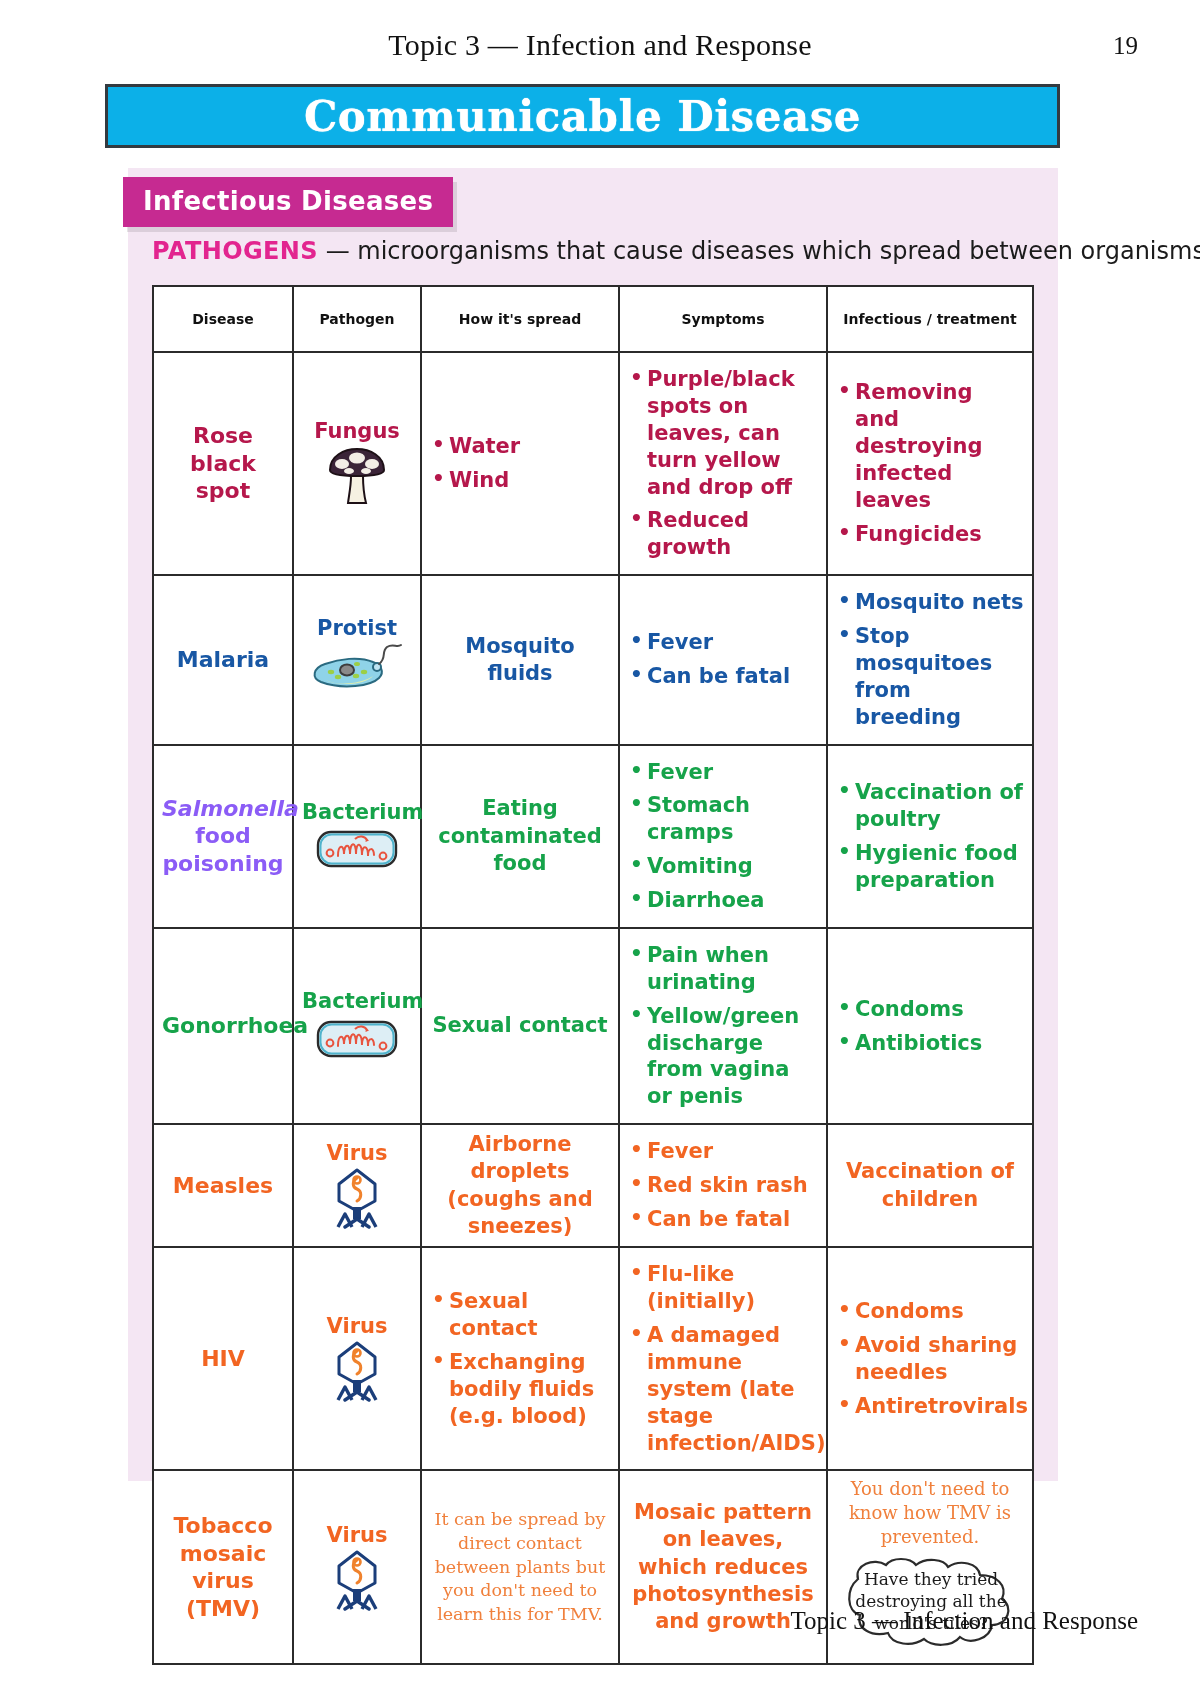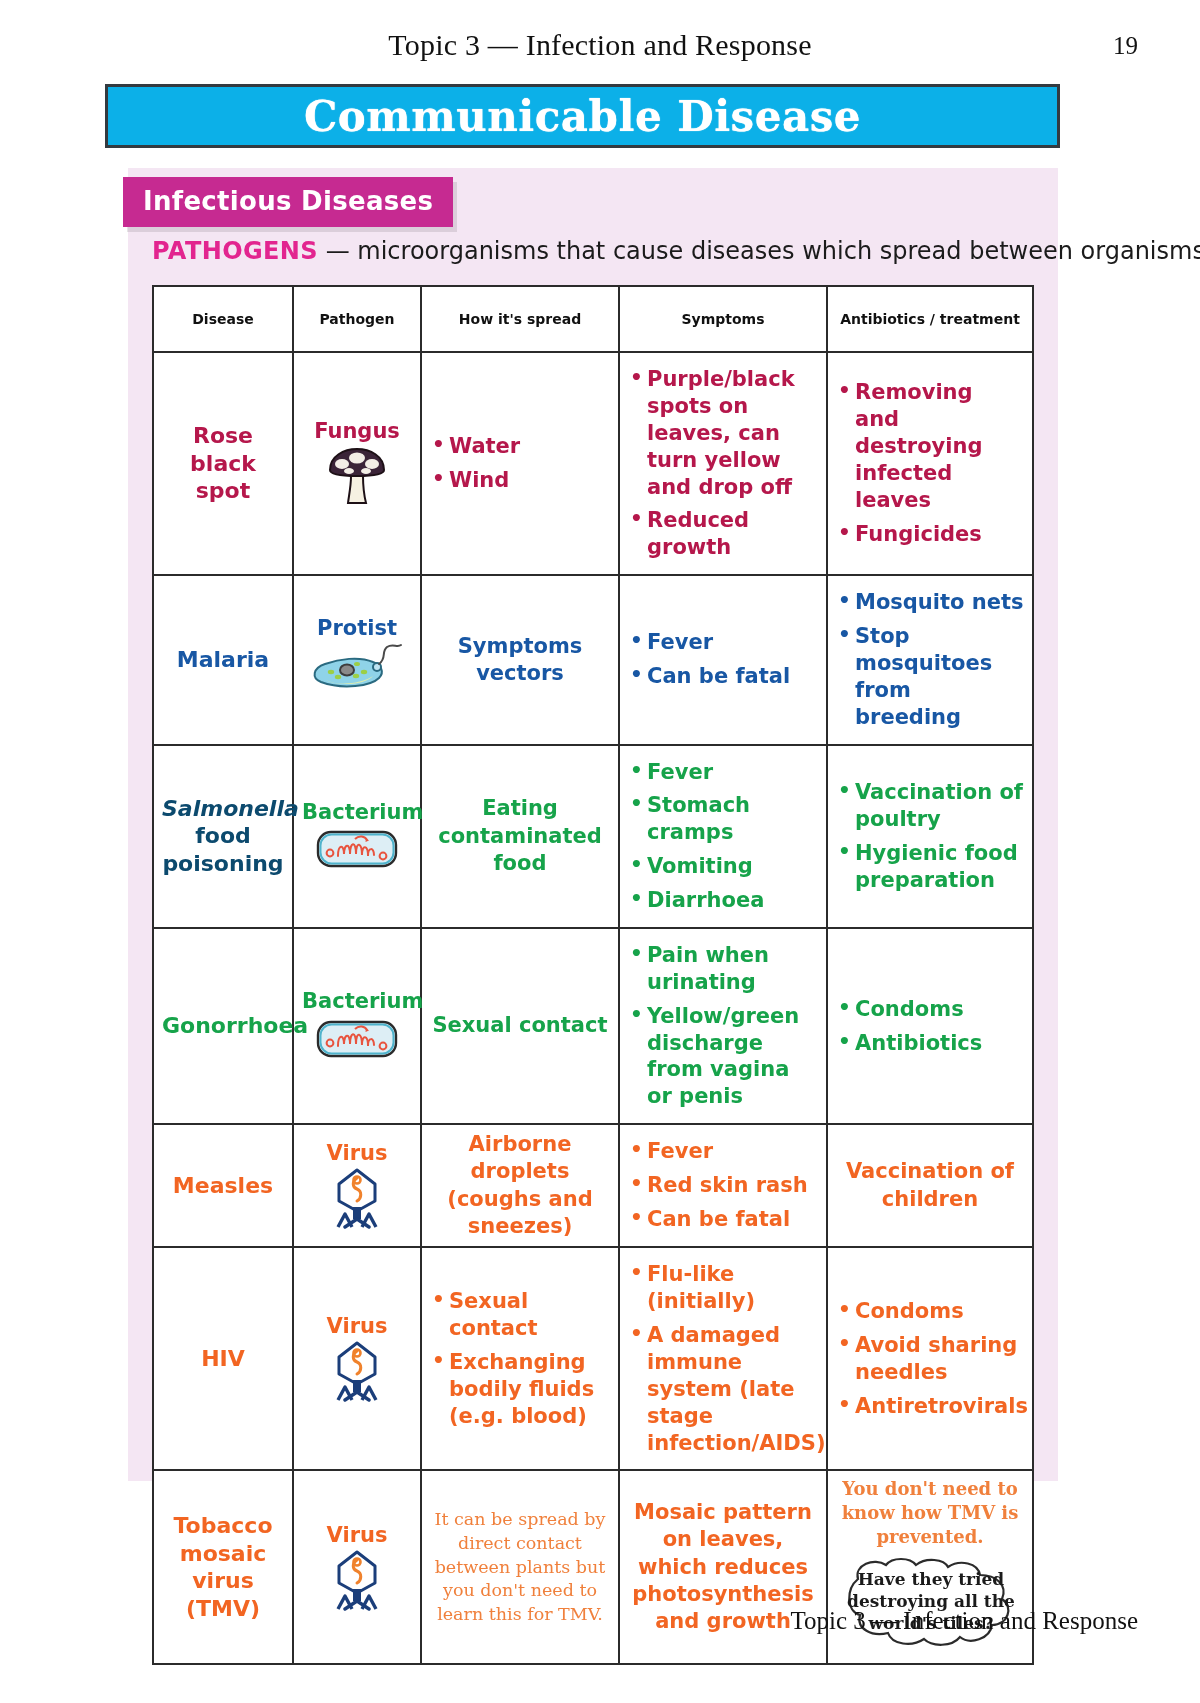--- a/index.html
+++ b/index.html
@@ -167,21 +167,21 @@
     line-height: 0;
   }
 
   
   .note-text {
     font-family: "DejaVu Serif", serif;
     font-size: 18px;
     color: #f0803c;
     text-align: center;
     line-height: 1.33;
-    font-weight: bold;
+    font-weight: normal;
     margin-left: 36px;
   }
   .note-text-sm {
     font-family: "DejaVu Serif", serif;
     font-size: 17.5px;
     color: #f0803c;
     text-align: center;
     line-height: 1.35;
     font-weight: normal;
   }
@@ -234,21 +234,21 @@
       <col class="c-spread">
       <col class="c-symptoms">
       <col class="c-prevent">
   </colgroup>
   <thead>
     <tr>
       <th>Disease</th>
       <th>Pathogen</th>
       <th>How it's spread</th>
       <th>Symptoms</th>
-      <th>Antibiotics / treatment</th>
+      <th>Infectious / treatment</th>
     </tr>
   </thead>
   <tbody id="table-body">
       <tr>
         <td class="disease-name" style="color: rgb(181, 23, 75);"><span>Rose black spot</span></td>
         <td class="pathogen-cell" style="color: rgb(181, 23, 75);"><span>Fungus</span><span class="icon-wrap">
   <svg width="66" height="62" viewBox="0 0 66 62">
     <path d="M6 25 C6 11, 20 4, 33 4 C46 4, 60 11, 60 25 C60 29, 52 31, 33 31 C14 31, 6 29, 6 25 Z" fill="#3b2438" stroke="#1d1016" stroke-width="2"></path>
     <ellipse cx="18" cy="19" rx="7" ry="5" fill="#f3eee6"></ellipse>
     <ellipse cx="33" cy="13" rx="8" ry="5.5" fill="#f3eee6"></ellipse>
@@ -285,37 +285,37 @@
     <ellipse cx="40" cy="28" rx="7" ry="5.5" fill="#8a8a8a" stroke="#3d3d3d" stroke-width="2"></ellipse>
     <ellipse cx="24" cy="30" rx="3.2" ry="2.2" fill="#9ccf45"></ellipse>
     <ellipse cx="31" cy="35" rx="3.2" ry="2.2" fill="#9ccf45"></ellipse>
     <ellipse cx="49" cy="34" rx="3.2" ry="2.2" fill="#9ccf45"></ellipse>
     <ellipse cx="57" cy="30" rx="3.2" ry="2.2" fill="#9ccf45"></ellipse>
     <ellipse cx="50" cy="22" rx="3" ry="2" fill="#9ccf45"></ellipse>
     <circle cx="70" cy="25" r="4" fill="#bfe4f2" stroke="#2a6a80" stroke-width="2"></circle>
     <path d="M72 22 C80 16, 74 10, 80 5 C86 1, 90 6, 94 3" fill="none" stroke="#4a4a4a" stroke-width="2" stroke-linecap="round"></path>
   </svg></span></td>
         <td class="cell-center" style="color: rgb(24, 87, 164);">
-          <div>Symptoms vectors</div>
+          <div>Mosquito fluids</div>
         </td>
         <td class="cell-list" style="color: rgb(24, 87, 164);">
           <ul>
             <li>Fever</li>
             <li>Can be fatal</li>
           </ul>
         </td>
         <td class="cell-list" style="color: rgb(24, 87, 164);">
           <ul>
             <li>Mosquito nets</li>
             <li>Stop mosquitoes from breeding</li>
           </ul>
         </td>
       </tr>
       <tr>
-        <td class="disease-name" style="color: #0c4a6e;"><span class="ital">Salmonella</span> <span>food poisoning</span></td>
+        <td class="disease-name" style="color: #8b5cf6;"><span class="ital">Salmonella</span> <span>food poisoning</span></td>
         <td class="pathogen-cell" style="color: rgb(22, 163, 74);"><span>Bacterium</span><span class="icon-wrap">
   <svg width="86" height="46" viewBox="0 0 86 46">
     <rect x="4" y="6" width="78" height="34" rx="13" ry="13" fill="#ddeef5" stroke="#2b2b2b" stroke-width="2.4"></rect>
     <rect x="6.5" y="8.5" width="73" height="29" rx="11" ry="11" fill="none" stroke="#4fb3cc" stroke-width="2"></rect>
     <circle cx="16" cy="27" r="3.4" fill="none" stroke="#e8543f" stroke-width="2"></circle>
     <circle cx="69" cy="30" r="3.4" fill="none" stroke="#e8543f" stroke-width="2"></circle>
     <path d="M24 30 C24 18, 30 18, 30 28 C30 18, 36 16, 36 28 C36 16, 42 14, 42 28
              C42 14, 48 17, 48 29 C48 18, 54 19, 54 30 C54 21, 60 21, 60 29" fill="none" stroke="#e8543f" stroke-width="2" stroke-linecap="round"></path>
     <path d="M41 13 C45 9, 51 10, 53 14" fill="none" stroke="#e8543f" stroke-width="2"></path>
     <path d="M52 12 L55 14.5 L51.5 16" fill="#e8543f"></path>

